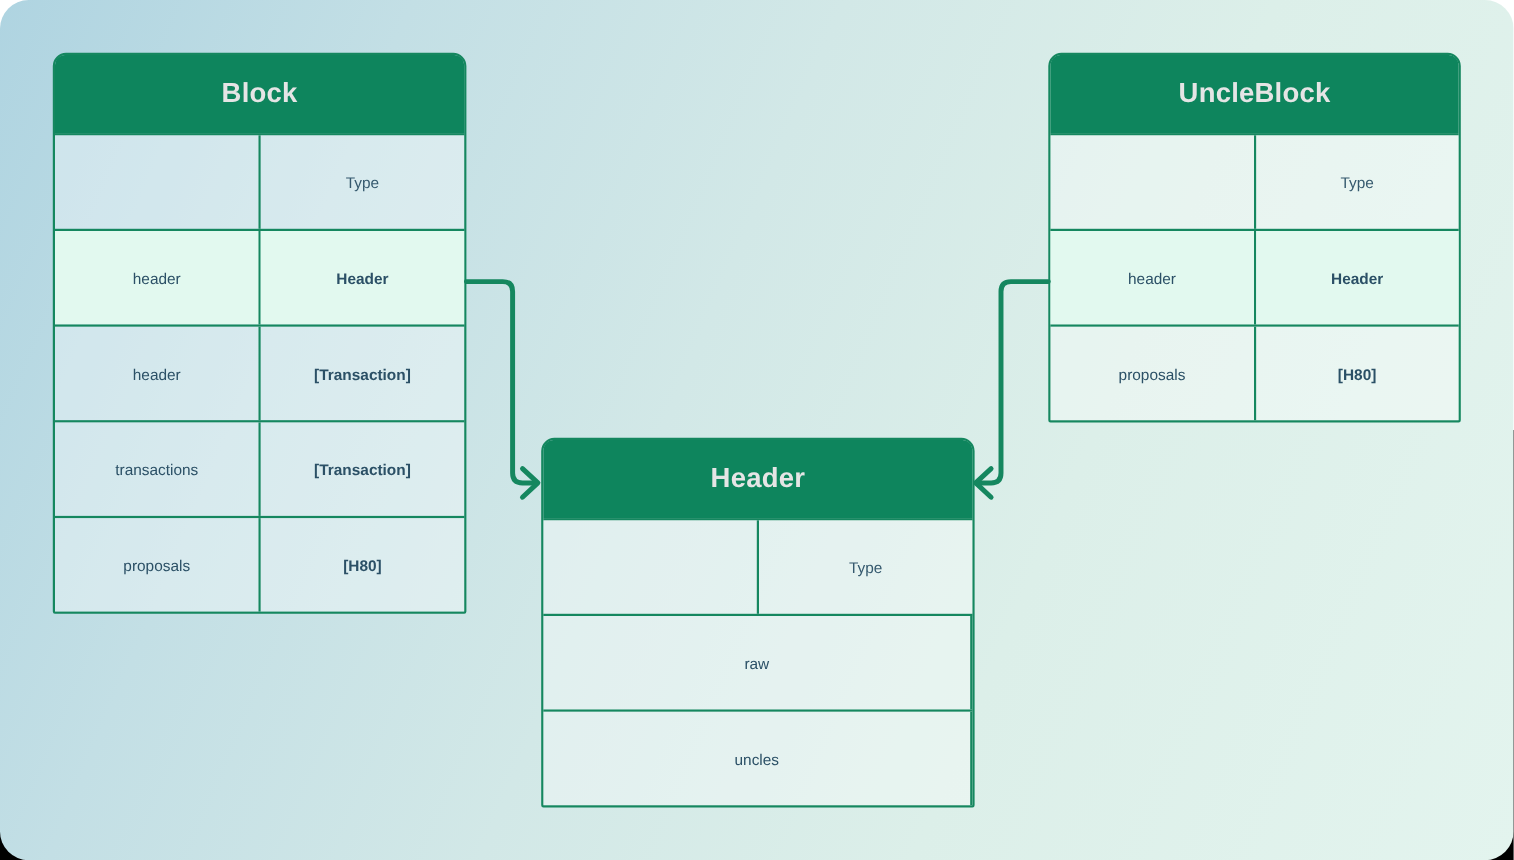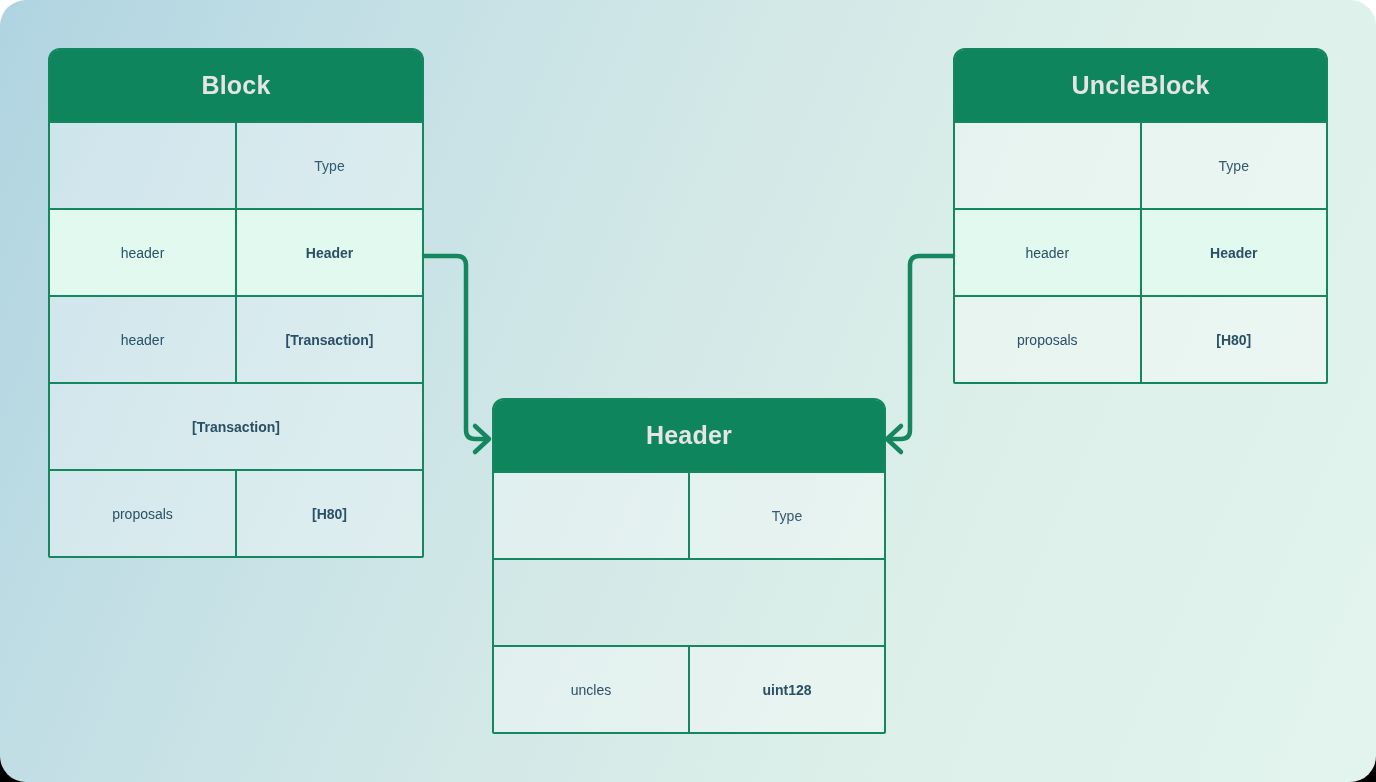--- a/index.html
+++ b/index.html
@@ -87,20 +87,21 @@
     </div>
     <div class="tr highlight">
       <div class="td field-cell">header</div>
       <div class="td type-cell">Header</div>
     </div>
     <div class="tr">
       <div class="td field-cell">header</div>
       <div class="td type-cell">[Transaction]</div>
     </div>
     <div class="tr">
+      <div class="td field-cell">transactions</div>
       <div class="td type-cell">[Transaction]</div>
     </div>
     <div class="tr">
       <div class="td field-cell">proposals</div>
       <div class="td type-cell">[H80]</div>
     </div>
   </div>
 
   <div class="entity-table" style="left:953px; top:48px; width:375px;">
     <div class="tbl-title">UncleBlock</div>
@@ -118,24 +119,24 @@
     </div>
   </div>
 
   <div class="entity-table" style="left:492px; top:398px; width:394px;">
     <div class="tbl-title">Header</div>
     <div class="tr head-row">
       <div class="td field-cell"></div>
       <div class="td">Type</div>
     </div>
     <div class="tr">
+      <div class="td field-cell">raw</div>
     </div>
     <div class="tr">
       <div class="td field-cell">uncles</div>
-      <div class="td type-cell">uint128</div>
     </div>
   </div>
 
   <svg class="connectors" width="1376" height="782" viewBox="0 0 1376 782">
     <g stroke="#15875f" stroke-width="4.5" fill="none" stroke-linecap="round" stroke-linejoin="round">
 
       <path d="M424 256 H457 Q466 256 466 265 V430 Q466 439 475 439 H487"></path>
       <path d="M475 426 L489 439 L475 452"></path>
 
       <path d="M953 256 H919 Q910 256 910 265 V430 Q910 439 901 439 H889"></path>

